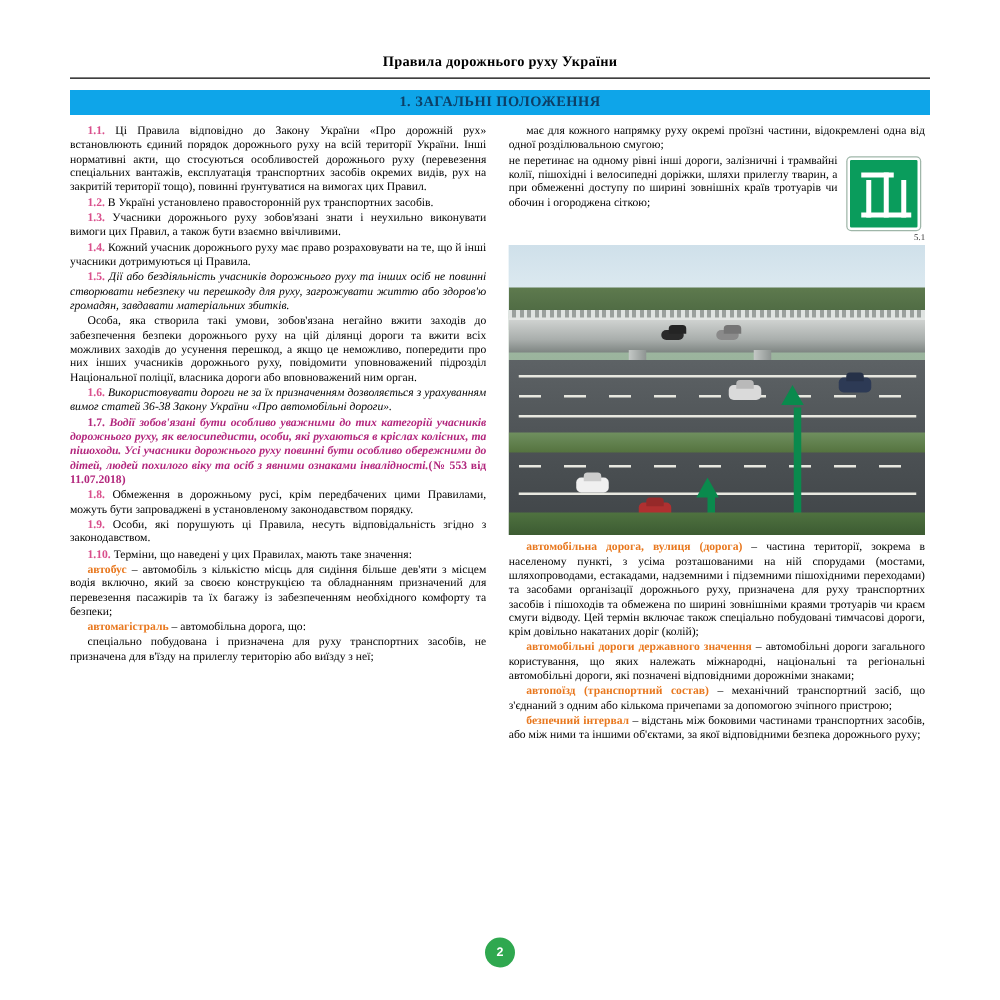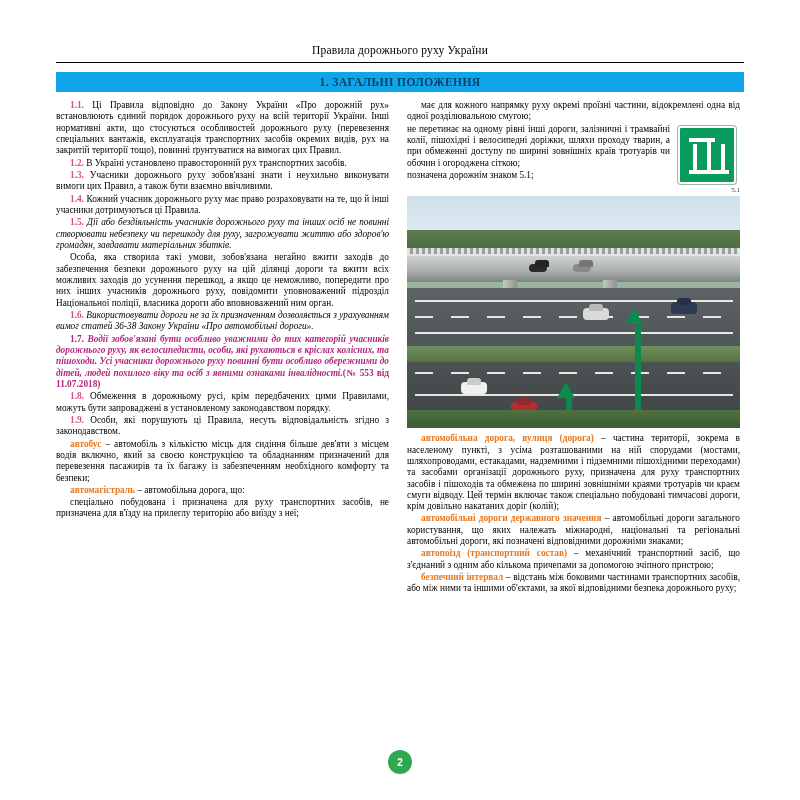--- a/index.html
+++ b/index.html
@@ -17,21 +17,21 @@
   .page {
     position: relative;
     width: 800px;
     height: 800px;
     box-sizing: border-box;
     padding: 44px 56px 40px 56px;
   }
   .header {
     text-align: center;
     font-family: "Liberation Serif", serif;
-    font-weight: normal;
+    font-weight: bold;
     font-size: 11.5px;
     letter-spacing: 0.2px;
     color: #000;
     margin: 0 0 6px 0;
   }
   .header-rule {
     border-bottom: 1.4px solid #000;
     width: 100%;
     margin-bottom: 9px;
   }
@@ -213,20 +213,21 @@
       <p><span class="num">1.5.</span><span class="ital"> Дії або бездіяльність учасників дорожнього руху та інших осіб не повинні створювати небезпеку чи перешкоду для руху, загрожувати життю або здоров'ю громадян, завдавати матеріальних збитків.</span></p>
       <p><span>Особа, яка створила такі умови, зобов'язана негайно вжити заходів до забезпечення безпеки дорожнього руху на цій ділянці дороги та вжити всіх можливих заходів до усунення перешкод, а якщо це неможливо, попередити про них інших учасників дорожнього руху, повідомити уповноважений підрозділ Національної поліції, власника дороги або вповноважений ним орган.</span></p>
       <p><span class="num">1.6.</span><span class="ital"> Використовувати дороги не за їх призначенням дозволяється з урахуванням вимог статей 36-38 Закону України «Про автомобільні дороги».</span></p>
 
       <p>
         <span class="num-b">1.7.</span><span class="b-it" style="color:#b2267c"> Водії зобов'язані бути особливо уважними до тих категорій учасників дорожнього руху, як велосипедисти, особи, які рухаються в кріслах колісних, та пішоходи. Усі учасники дорожнього руху повинні бути особливо обережними до дітей, людей похилого віку та осіб з явними ознаками інвалідності.</span><span class="bold" style="color:#b2267c">(№ 553 від 11.07.2018)</span>
       </p>
 
       <p><span class="num">1.8.</span><span> Обмеження в дорожньому русі, крім передбачених цими Правилами, можуть бути запроваджені в установленому законодавством порядку.</span></p>
       <p><span class="num">1.9.</span><span> Особи, які порушують ці Правила, несуть відповідальність згідно з законодавством.</span></p>
+      <p><span class="num">1.10.</span><span> Терміни, що наведені у цих Правилах, мають таке значення:</span></p>
 
       <p><span class="term">автобус</span><span> – автомобіль з кількістю місць для сидіння більше дев'яти з місцем водія включно, який за своєю конструкцією та обладнанням призначений для перевезення пасажирів та їх багажу із забезпеченням необхідного комфорту та безпеки;</span></p>
       <p><span class="term">автомагістраль</span><span> – автомобільна дорога, що:</span></p>
       <p><span>спеціально побудована і призначена для руху транспортних засобів, не призначена для в'їзду на прилеглу територію або виїзду з неї;</span></p>
     </div>
 
     <div class="col">
 
       <p><span>має для кожного напрямку руху окремі проїзні частини, відокремлені одна від одної розділювальною смугою;</span></p>
 
@@ -234,22 +235,21 @@
         <div class="sign">
           <div class="bar h-top"></div>
           <div class="bar v-left"></div>
           <div class="bar v-mid"></div>
           <div class="bar v-right"></div>
           <div class="bar h-bot"></div>
         </div>
         <div class="sign-label">5.1</div>
       </div>
 
-      <p class="noindent"><span>не перетинає на одному рівні інші дороги, залізничні і трамвайні колії, пішохідні і велосипедні доріжки, шляхи проходу тварин, а при обмеженні доступу по ширині зовнішніх країв тротуарів чи обочин і огороджена сіткою;</span></p>
-      <p class="noindent"><span>позначена дорожнім знаком 5.1;</span></p>
+      <p class="noindent"><span>не перетинає на одному рівні інші дороги, залізничні і трамвайні колії, пішохідні і велосипедні доріжки, шляхи прилеглу тварин, а при обмеженні доступу по ширині зовнішніх країв тротуарів чи обочин і огороджена сіткою;</span></p>
 
       <div class="photo">
         <div class="sky"></div>
         <div class="treeline"></div>
         <div class="overpass-rail"></div>
         <div class="overpass-deck"></div>
         <div class="pier" style="left:96px"></div>
         <div class="pier" style="left:196px"></div>
         <div class="road-main"></div>
         <div class="median" style="top:150px"></div>

